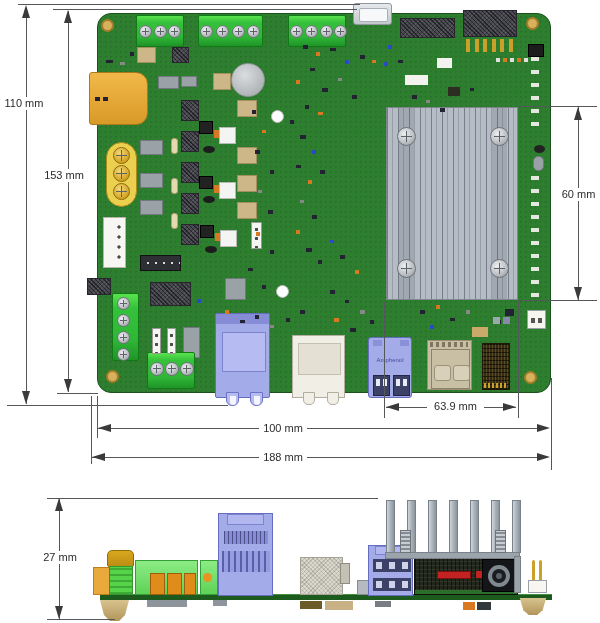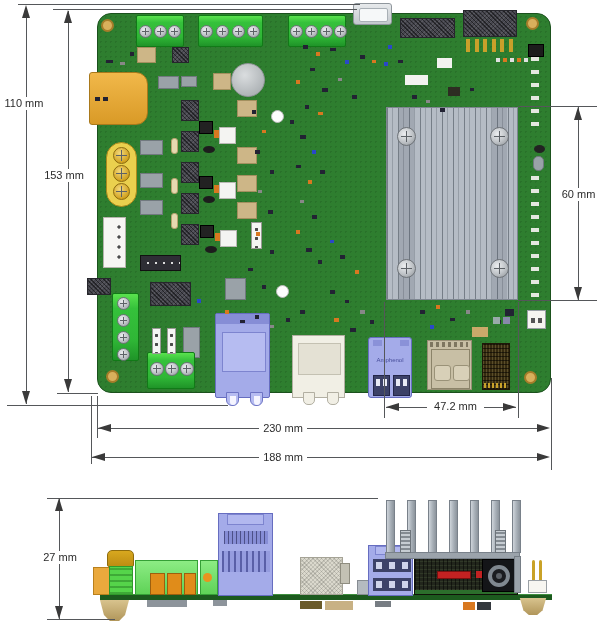--- a/index.html
+++ b/index.html
@@ -322,29 +322,29 @@
   <div class="ln" style="left:578px;top:107px;width:1px;height:193px;"></div>
   <div class="arr up" style="left:574px;top:107px;"></div>
   <div class="arr down" style="left:574px;top:287px;"></div>
   <div class="dim-label" style="left:557px;top:188px;width:43px;">60 mm</div>
 
   <div class="ln" style="left:384px;top:302px;width:1px;height:116px;"></div>
   <div class="ln" style="left:518px;top:302px;width:1px;height:116px;"></div>
   <div class="ln" style="left:386px;top:407px;width:130px;height:1px;"></div>
   <div class="arr left" style="left:386px;top:403px;"></div>
   <div class="arr right" style="left:503px;top:403px;"></div>
-  <div class="dim-label" style="left:427px;top:400px;width:57px;">47.2 mm</div>
+  <div class="dim-label" style="left:427px;top:400px;width:57px;">63.9 mm</div>
 
   <div class="ln" style="left:97px;top:396px;width:1px;height:42px;"></div>
   <div class="ln" style="left:91px;top:396px;width:1px;height:68px;"></div>
   <div class="ln" style="left:551px;top:378px;width:1px;height:92px;"></div>
   <div class="ln" style="left:98px;top:428px;width:439px;height:1px;"></div>
   <div class="arr left" style="left:98px;top:424px;"></div>
   <div class="arr right" style="left:537px;top:424px;"></div>
-  <div class="dim-label" style="left:259px;top:422px;width:48px;">230 mm</div>
+  <div class="dim-label" style="left:259px;top:422px;width:48px;">100 mm</div>
   <div class="ln" style="left:92px;top:457px;width:445px;height:1px;"></div>
   <div class="arr left" style="left:92px;top:453px;"></div>
   <div class="arr right" style="left:537px;top:453px;"></div>
   <div class="dim-label" style="left:259px;top:451px;width:48px;">188 mm</div>
 
   <div class="abs" style="left:100px;top:594px;width:452px;height:6px;background:#1c5a1e;border-top:1px solid #3f8f3f;z-index:2;box-sizing:border-box;"></div>
   <div class="gcone" style="left:98px;top:600px;width:33px;height:21px;"></div>
   <div class="gcone" style="left:518px;top:598px;width:30px;height:17px;"></div>
 
   <div class="abs" style="left:93px;top:567px;width:17px;height:28px;background:#eaa93d;border:1px solid #b9801c;z-index:2;box-sizing:border-box;"></div>

